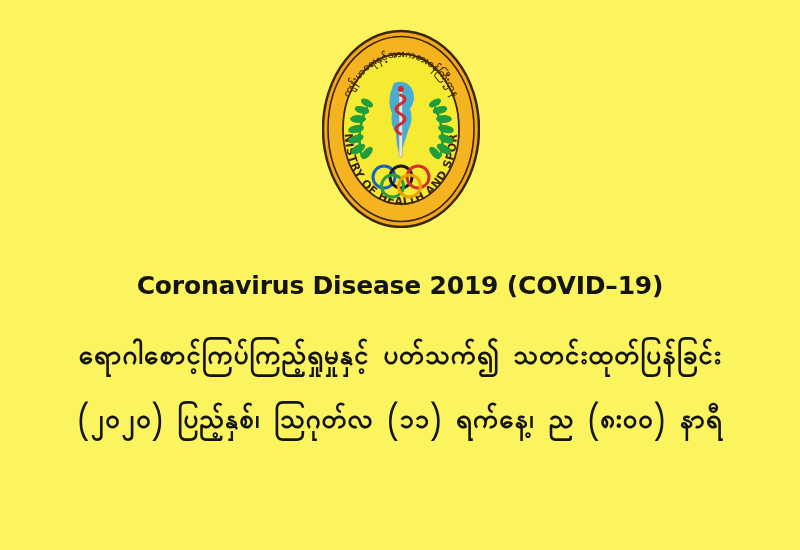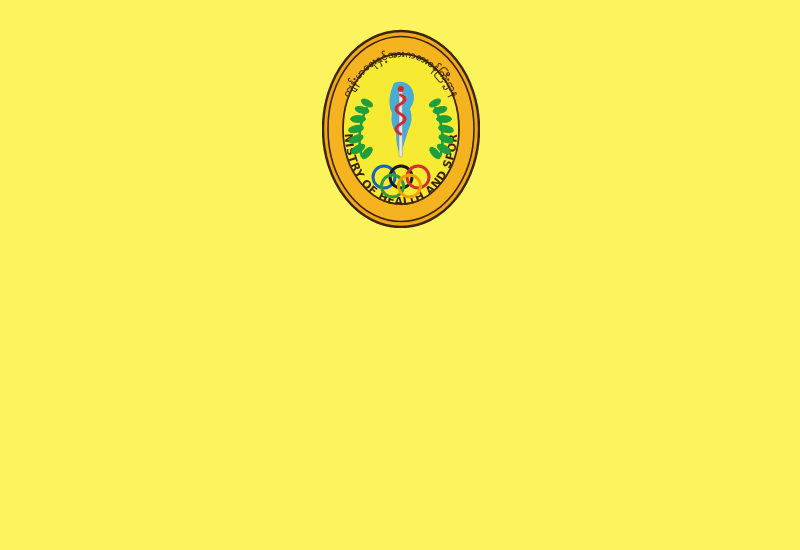--- a/index.html
+++ b/index.html
@@ -128,14 +128,21 @@
       <g fill="none" stroke-width="3">
         <circle cx="62" cy="148" r="11" stroke="#1565C0"></circle>
         <circle cx="79" cy="148" r="11" stroke="#1A1A1A"></circle>
         <circle cx="96" cy="148" r="11" stroke="#D32F2F"></circle>
         <circle cx="70.5" cy="157" r="11" stroke="#2E9B3F"></circle>
         <circle cx="87.5" cy="157" r="11" stroke="#F0A000"></circle>
       </g>
     </svg>
   </div>
 
+  <div class="text-block">
+    <div class="line-en">Coronavirus Disease 2019 (COVID–19)</div>
+
+    <div class="line-mm line-mm-1">ရောဂါစောင့်ကြပ်ကြည့်ရှုမှုနှင့် ပတ်သက်၍ သတင်းထုတ်ပြန်ခြင်း</div>
+
+    <div class="line-mm line-mm-2">(၂၀၂၀) ပြည့်နှစ်၊ သြဂုတ်လ (၁၁) ရက်နေ့၊ ည (၈:၀၀) နာရီ</div>
+  </div>
 
 </div>
 
 </body></html>

